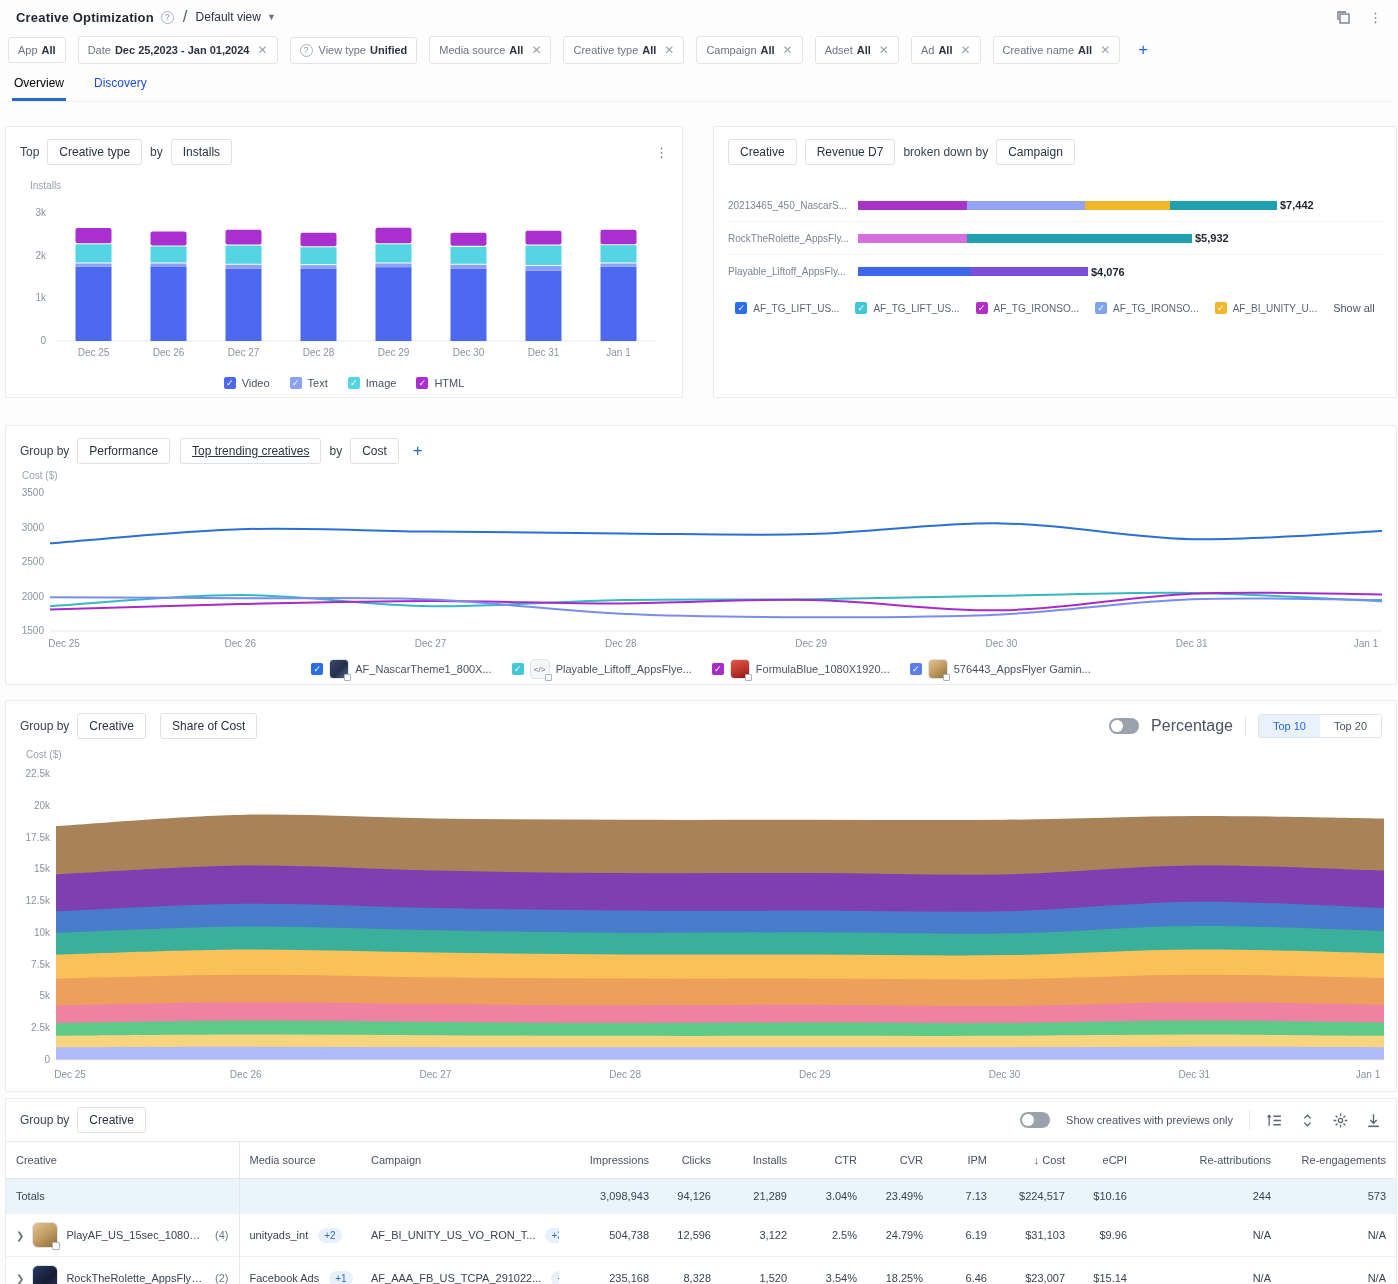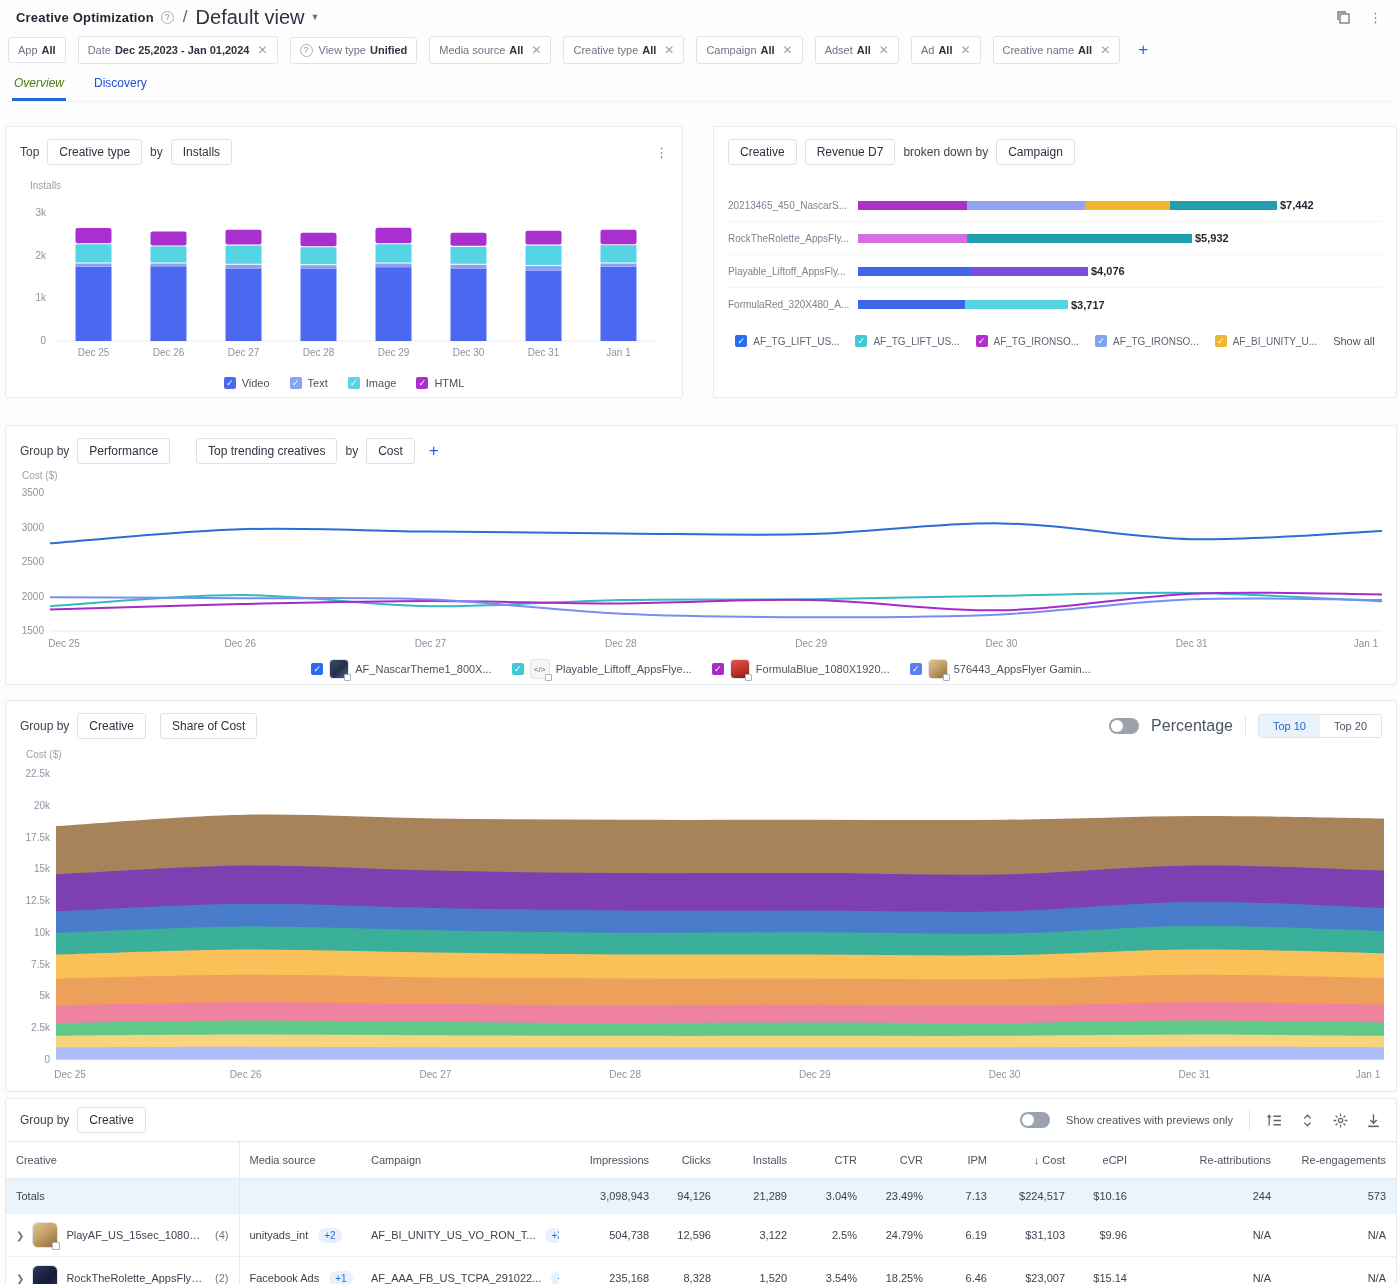--- a/index.html
+++ b/index.html
@@ -6,34 +6,34 @@
   html,body { background:#fff; }
   .page {
     position:relative; width:1398px; height:1284px; overflow:hidden;
     font-family:"Liberation Sans", sans-serif; color:#3a4450; background:#fdfdfe;
   }
   
   .hdr { position:absolute; left:0; top:0; width:100%; height:30px; padding:4px 16px 0 16px; display:flex; align-items:center; }
   .hdr-title { font-size:13px; font-weight:bold; color:#1f2630; letter-spacing:.2px; }
   .info-ic { display:inline-flex; align-items:center; justify-content:center; width:13px; height:13px; border:1px solid #aab2bc; border-radius:50%; color:#8a93a0; font-size:9px; margin:0 7px 0 7px; }
   .hdr-sep { color:#5a6572; font-size:17px; margin:0 8px 0 2px; font-weight:400;}
-  .hdr-view { font-size:20px; color:#2a3340; }
+  .hdr-view { font-size:12px; color:#2a3340; }
   .caret { font-size:9px; color:#6b7684; margin-left:6px; }
   .hdr-right { margin-left:auto; display:flex; align-items:center; gap:18px; }
   .ic-gray { color:#6b7684; }
   
   .filters { position:absolute; left:8px; top:36px; width:1384px; display:flex; gap:12px; align-items:center; flex-wrap:nowrap; }
   .chip { display:inline-flex; align-items:center; gap:4px; border:1px solid #e0e4e9; background:#fff; border-radius:3px; padding:6px 9px; font-size:11px; color:#6b7684; white-space:nowrap; }
   .chip b { color:#2a3340; font-weight:bold; }
   .chip .x { color:#9aa2ad; font-size:12px; margin-left:4px; cursor:pointer; }
   .add-filter { color:#2269d4; font-size:17px; margin-left:6px; font-weight:400; }
   
   .tabs { position:absolute; left:8px; top:70px; width:1384px; display:flex; gap:26px; border-bottom:1px solid #f0f2f4; padding:0 4px; }
   .tab { font-size:12px; padding:6px 2px 8px 2px; color:#1d4ed8; }
-  .tab.active { color:#4d7c0f; border-bottom:3px solid #2269d4;font-style:italic; }
+  .tab.active { color:#000000; border-bottom:3px solid #2269d4; }
   
   .card { position:absolute; background:#fff; border:1px solid #e8ebee; border-radius:2px; }
   .card-head { display:flex; align-items:center; gap:8px; padding:12px 14px 6px 14px; font-size:12px; color:#3a4450; }
   .hchip { border:1px solid #dde1e6; border-radius:3px; background:#fff; padding:5px 11px; font-size:12px; color:#2a3340; white-space:nowrap; }
   .kebab { margin-left:auto; color:#6b7684; font-size:13px; letter-spacing:0; }
   .axis-title { font-size:10px; color:#9aa2ad; }
   svg text { font-family:"Liberation Sans", sans-serif; }
   
   .legend-row { display:flex; justify-content:center; align-items:center; gap:20px; font-size:11px; color:#4a5360; }
   .cbx { display:inline-flex; align-items:center; justify-content:center; width:12px; height:12px; border-radius:2px; color:#fff; font-size:9px; margin-right:6px; }
@@ -256,28 +256,20 @@
           <span class="rev-val">$5,932</span>
         </div>
         <div class="rev-row">
           <div class="rev-label">Playable_Liftoff_AppsFly...</div>
           <div class="rev-track">
             <span class="rev-seg" style="width: 113px; background: rgb(62, 102, 232);"></span>
             <span class="rev-seg" style="width: 117px; background: rgb(123, 79, 216);"></span>
           </div>
           <span class="rev-val">$4,076</span>
         </div>
-        <div class="rev-row">
-          <div class="rev-label">FormulaRed_320X480_A...</div>
-          <div class="rev-track">
-            <span class="rev-seg" style="width: 107px; background: rgb(62, 102, 232);"></span>
-            <span class="rev-seg" style="width: 103px; background: rgb(85, 212, 228);"></span>
-          </div>
-          <span class="rev-val">$3,717</span>
-        </div>
       </div>
     <div class="legend-row" id="revLegend" style="margin-top:14px; gap:16px;">
         <span style="display: inline-flex; align-items: center; font-size: 10px; color: rgb(90, 101, 114);">
           <span class="cbx" style="background: rgb(43, 108, 240);">✓</span>
           <span>AF_TG_LIFT_US...</span>
         </span>
         <span style="display: inline-flex; align-items: center; font-size: 10px; color: rgb(90, 101, 114);">
           <span class="cbx" style="background: rgb(65, 200, 216);">✓</span>
           <span>AF_TG_LIFT_US...</span>
         </span>
@@ -294,21 +286,21 @@
           <span>AF_BI_UNITY_U...</span>
         </span>
         <span class="show-all">Show all</span>
       </div>
   </div>
 
   <div class="card" style="left:5px; top:425px; width:1392px; height:260px;">
     <div class="card-head">
       <span>Group by</span>
       <span class="hchip">Performance</span>
-      <span class="hchip" style="margin-left:18px;">Top trending creatives</span>
+      <span class="hchip" style="margin-left:2px;text-decoration:underline;">Top trending creatives</span>
       <span>by</span>
       <span class="hchip">Cost</span>
       <span class="add-filter">+</span>
     </div>
     <div class="axis-title" style="margin:0 0 0 16px;">Cost ($)</div>
     <svg id="lineChart" width="1372" height="172" style="display:block;margin:2px 0 0 10px;">
         <text x="28" y="13" fill="#8a93a0" font-size="10" text-anchor="end">3500</text>
         <text x="28" y="47.5" fill="#8a93a0" font-size="10" text-anchor="end">3000</text>
         <text x="28" y="82" fill="#8a93a0" font-size="10" text-anchor="end">2500</text>
         <text x="28" y="116.5" fill="#8a93a0" font-size="10" text-anchor="end">2000</text>

